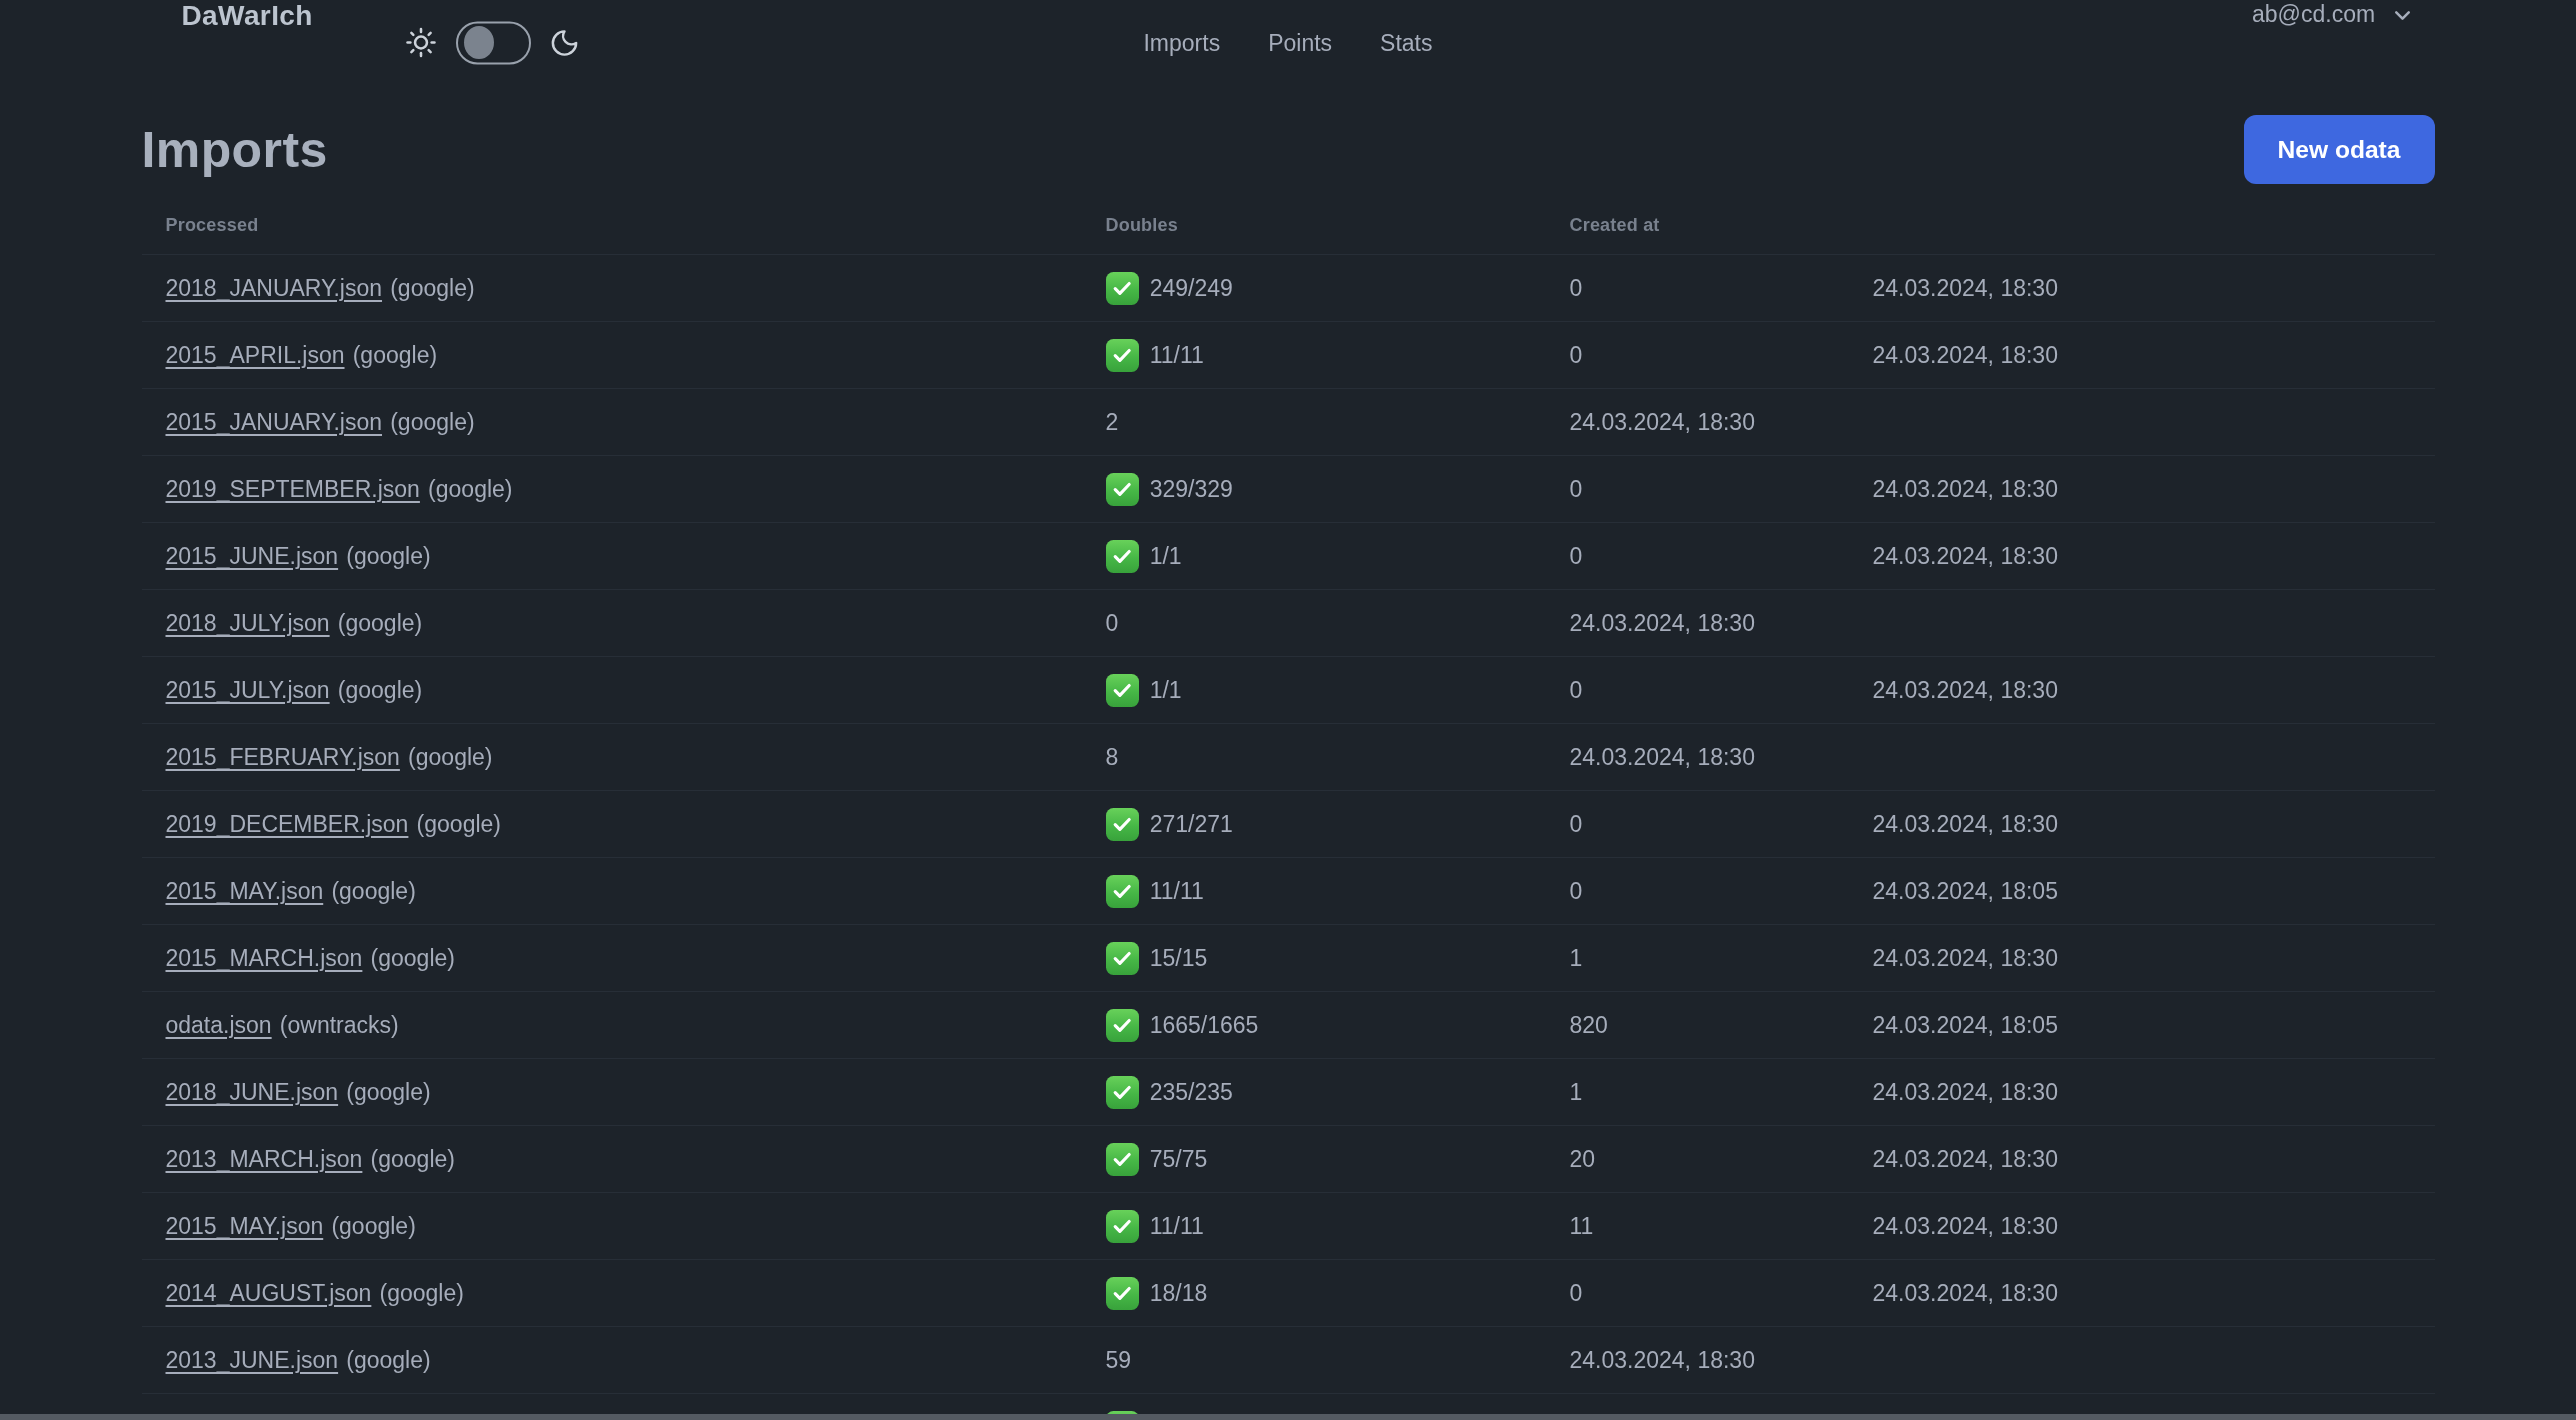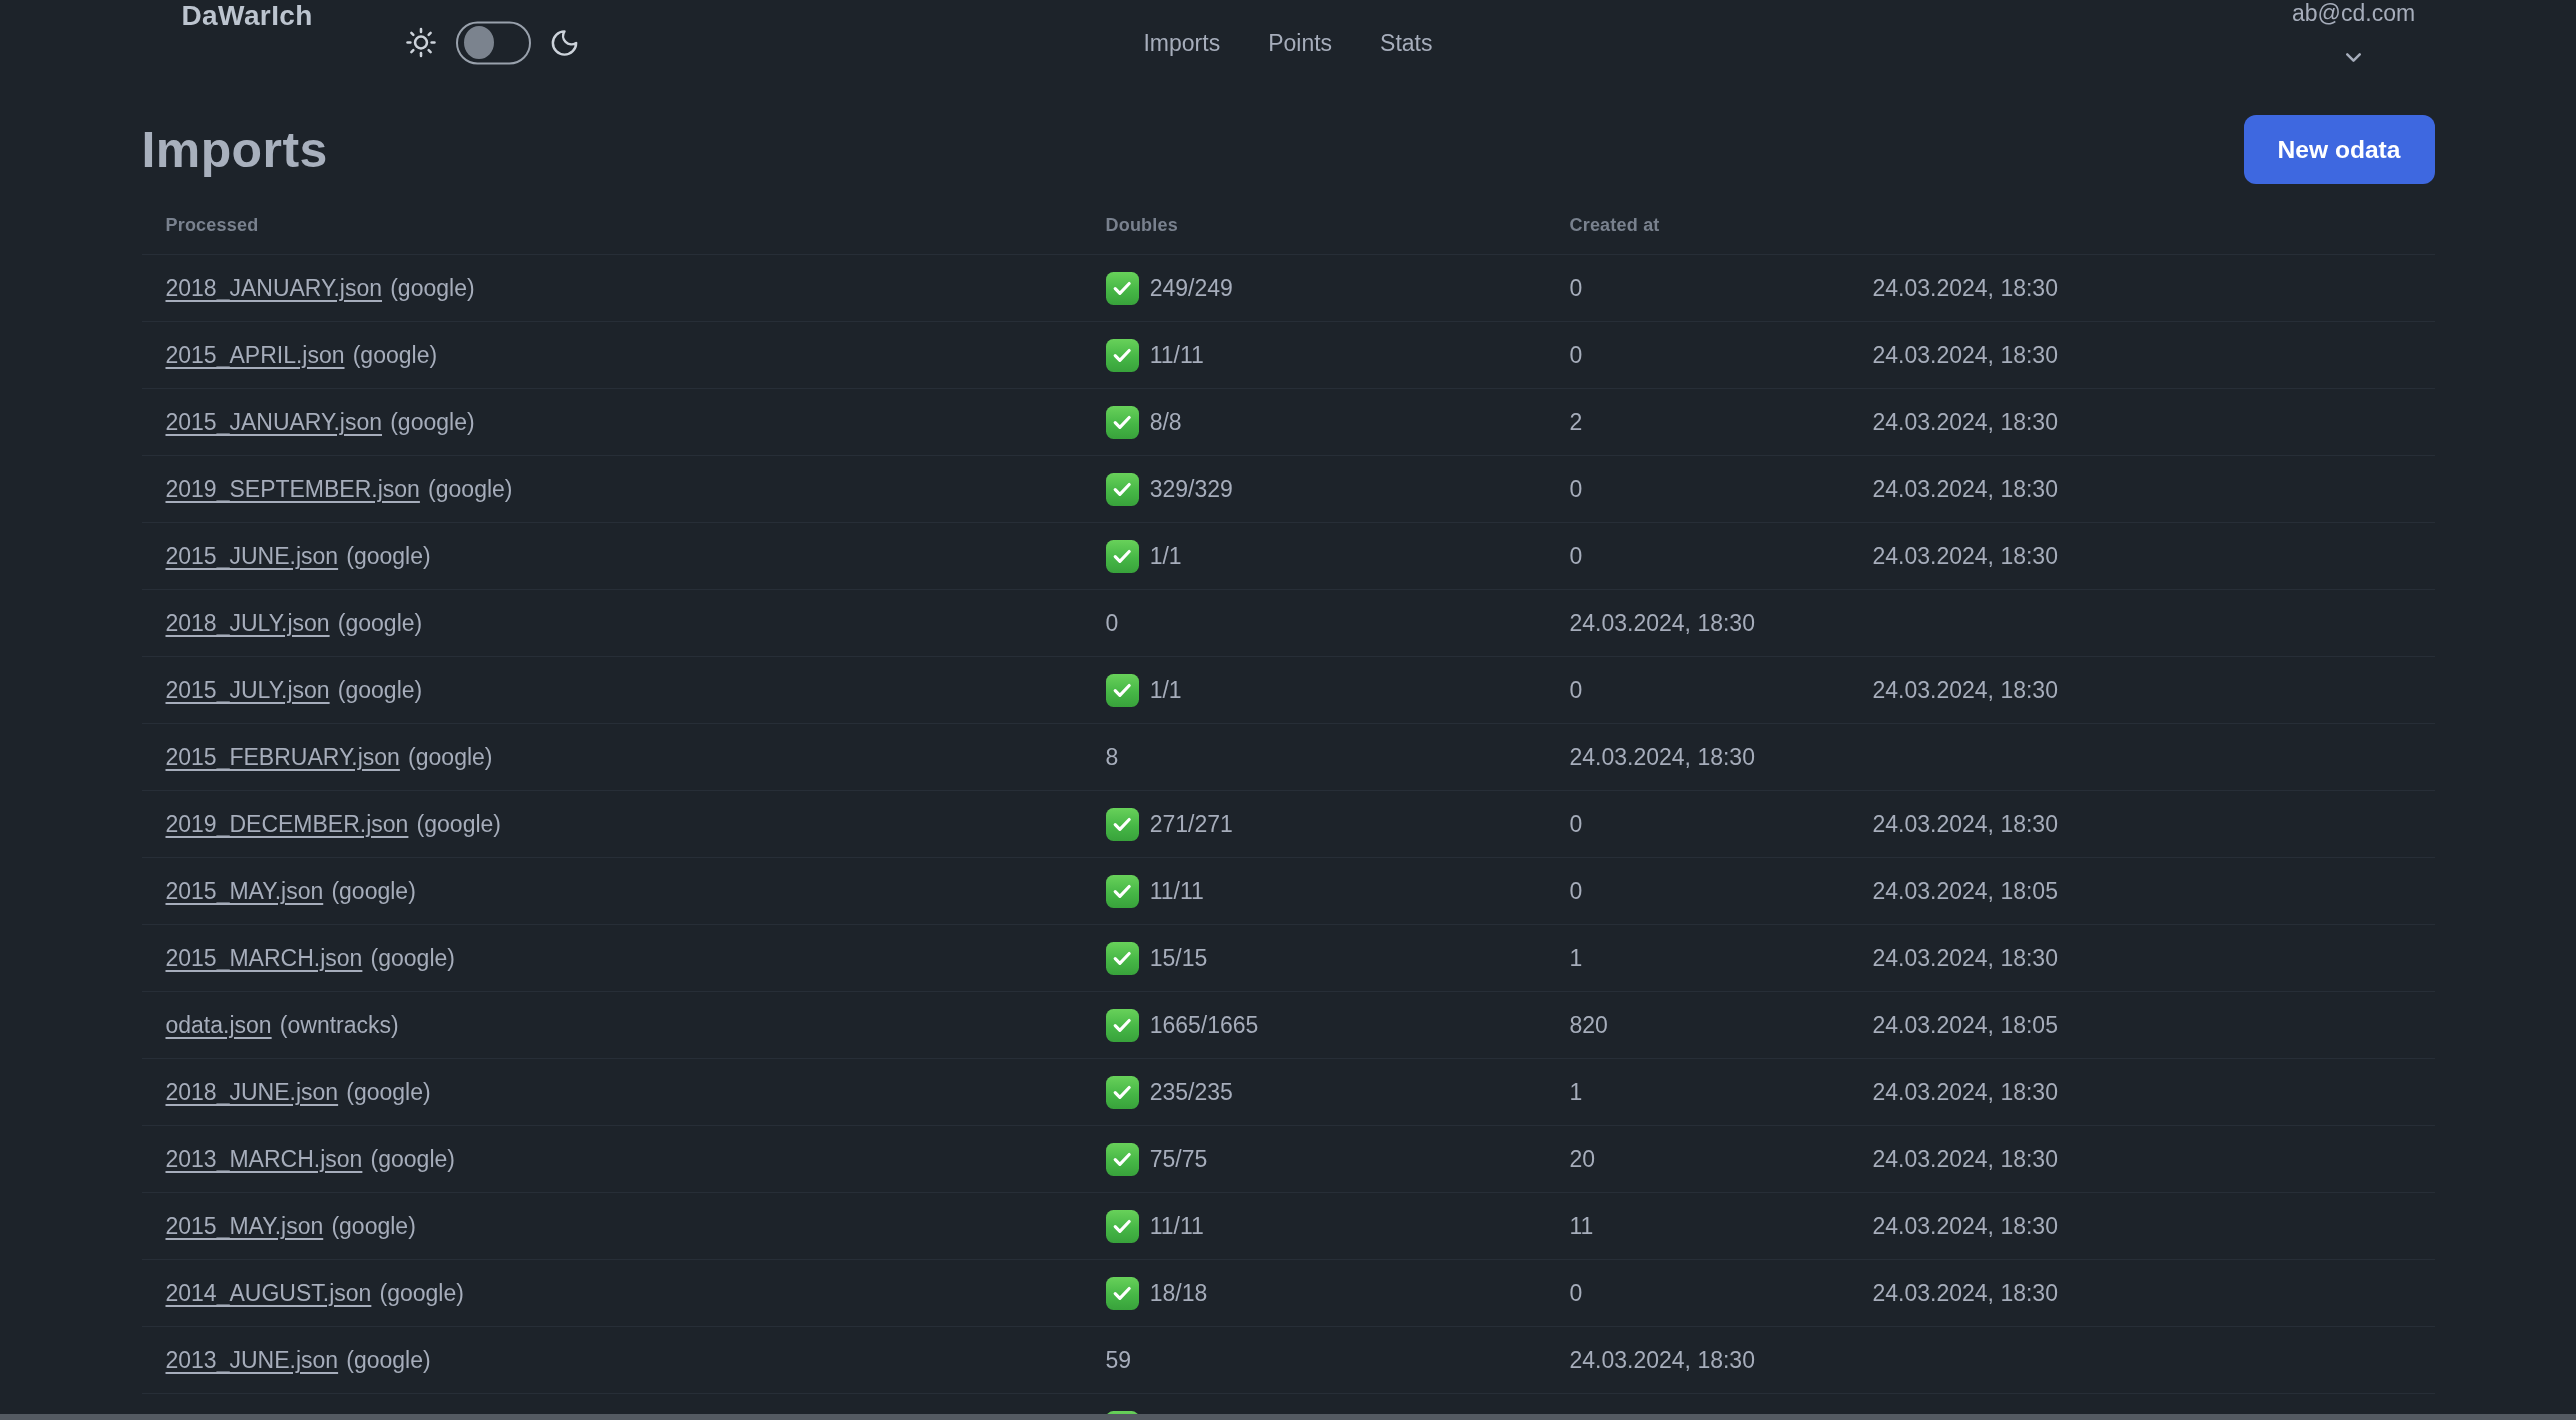--- a/index.html
+++ b/index.html
@@ -22,21 +22,21 @@
   }
   .header{height:85px;display:flex;align-items:center;}
   .header-inner{width:2293px;height:100%;margin:0 auto;position:relative;display:flex;align-items:flex-start;}
   .brand{font-size:28px;font-weight:800;color:var(--brand-text);letter-spacing:0.4px;margin-left:40px;cursor:pointer;}
   .theme-group{position:absolute;left:262px;top:50%;transform:translateY(-50%);display:flex;align-items:center;gap:18px;}
   .icon-sun svg,.icon-moon svg{display:block;}
   .toggle{width:75px;height:43px;border:2.2px solid #99a1ac;border-radius:22.4px;position:relative;background:transparent;cursor:pointer;}
   .toggle .knob{position:absolute;left:6px;top:50%;transform:translateY(-50%);width:30px;height:33px;border-radius:50%;background:#7b838e;}
   .main-nav{position:absolute;left:50%;top:50%;transform:translate(-50%,-50%);display:flex;gap:48px;}
   .main-nav a{color:var(--text);text-decoration:none;font-size:23px;cursor:pointer;}
-  .user-menu{margin-left:auto;margin-right:19.4px;display:flex;align-items:center;gap:15px;font-size:23px;cursor:pointer;flex-direction:column;}
+  .user-menu{margin-left:auto;margin-right:19.4px;display:flex;align-items:center;gap:15px;font-size:23px;cursor:pointer;}
   .chevron svg{display:block;margin-top:3px;}
 
   .page-head{width:2293px;margin:27px auto 0;display:flex;align-items:center;justify-content:space-between;height:75px;}
   .page-title{font-size:50px;font-weight:800;color:#a8b0bd;margin:0;letter-spacing:0.4px;}
   .btn-primary{background:var(--primary);color:var(--primary-text);font-family:inherit;font-size:24.6px;font-weight:700;border:none;border-radius:12px;height:69px;padding:0 34px;cursor:pointer;}
 
   .table{width:2293px;margin:10.4px auto 0;}
   .thead,.tr{display:grid;grid-template-columns:940px 464px 303px 1fr;align-items:center;}
   .thead{height:58px;border-bottom:1.5px solid var(--divider);}
   .th{font-size:18px;font-weight:700;color:var(--muted);padding:0 24px;letter-spacing:0.2px;}
@@ -143,28 +143,20 @@
     </div>
     <div class="td">0</div>
     <div class="td">24.03.2024, 18:30</div>
   </div>
 
   <div class="tr">
     <div class="td">
       <a class="file-link">2015_JANUARY.json</a>
       <span class="source">(google)</span>
     </div>
-    <div class="td">
-      <span class="check">
-        <svg width="22.4" height="22.4" viewBox="0 0 24 24" fill="none" stroke="#ffffff" stroke-width="3.4" stroke-linecap="round" stroke-linejoin="round">
-          <path d="M4.5 12.5l5 5L19.5 7"></path>
-        </svg>
-      </span>
-      <span class="processed-text">8/8</span>
-    </div>
     <div class="td">2</div>
     <div class="td">24.03.2024, 18:30</div>
   </div>
 
   <div class="tr">
     <div class="td">
       <a class="file-link">2019_SEPTEMBER.json</a>
       <span class="source">(google)</span>
     </div>
     <div class="td">

